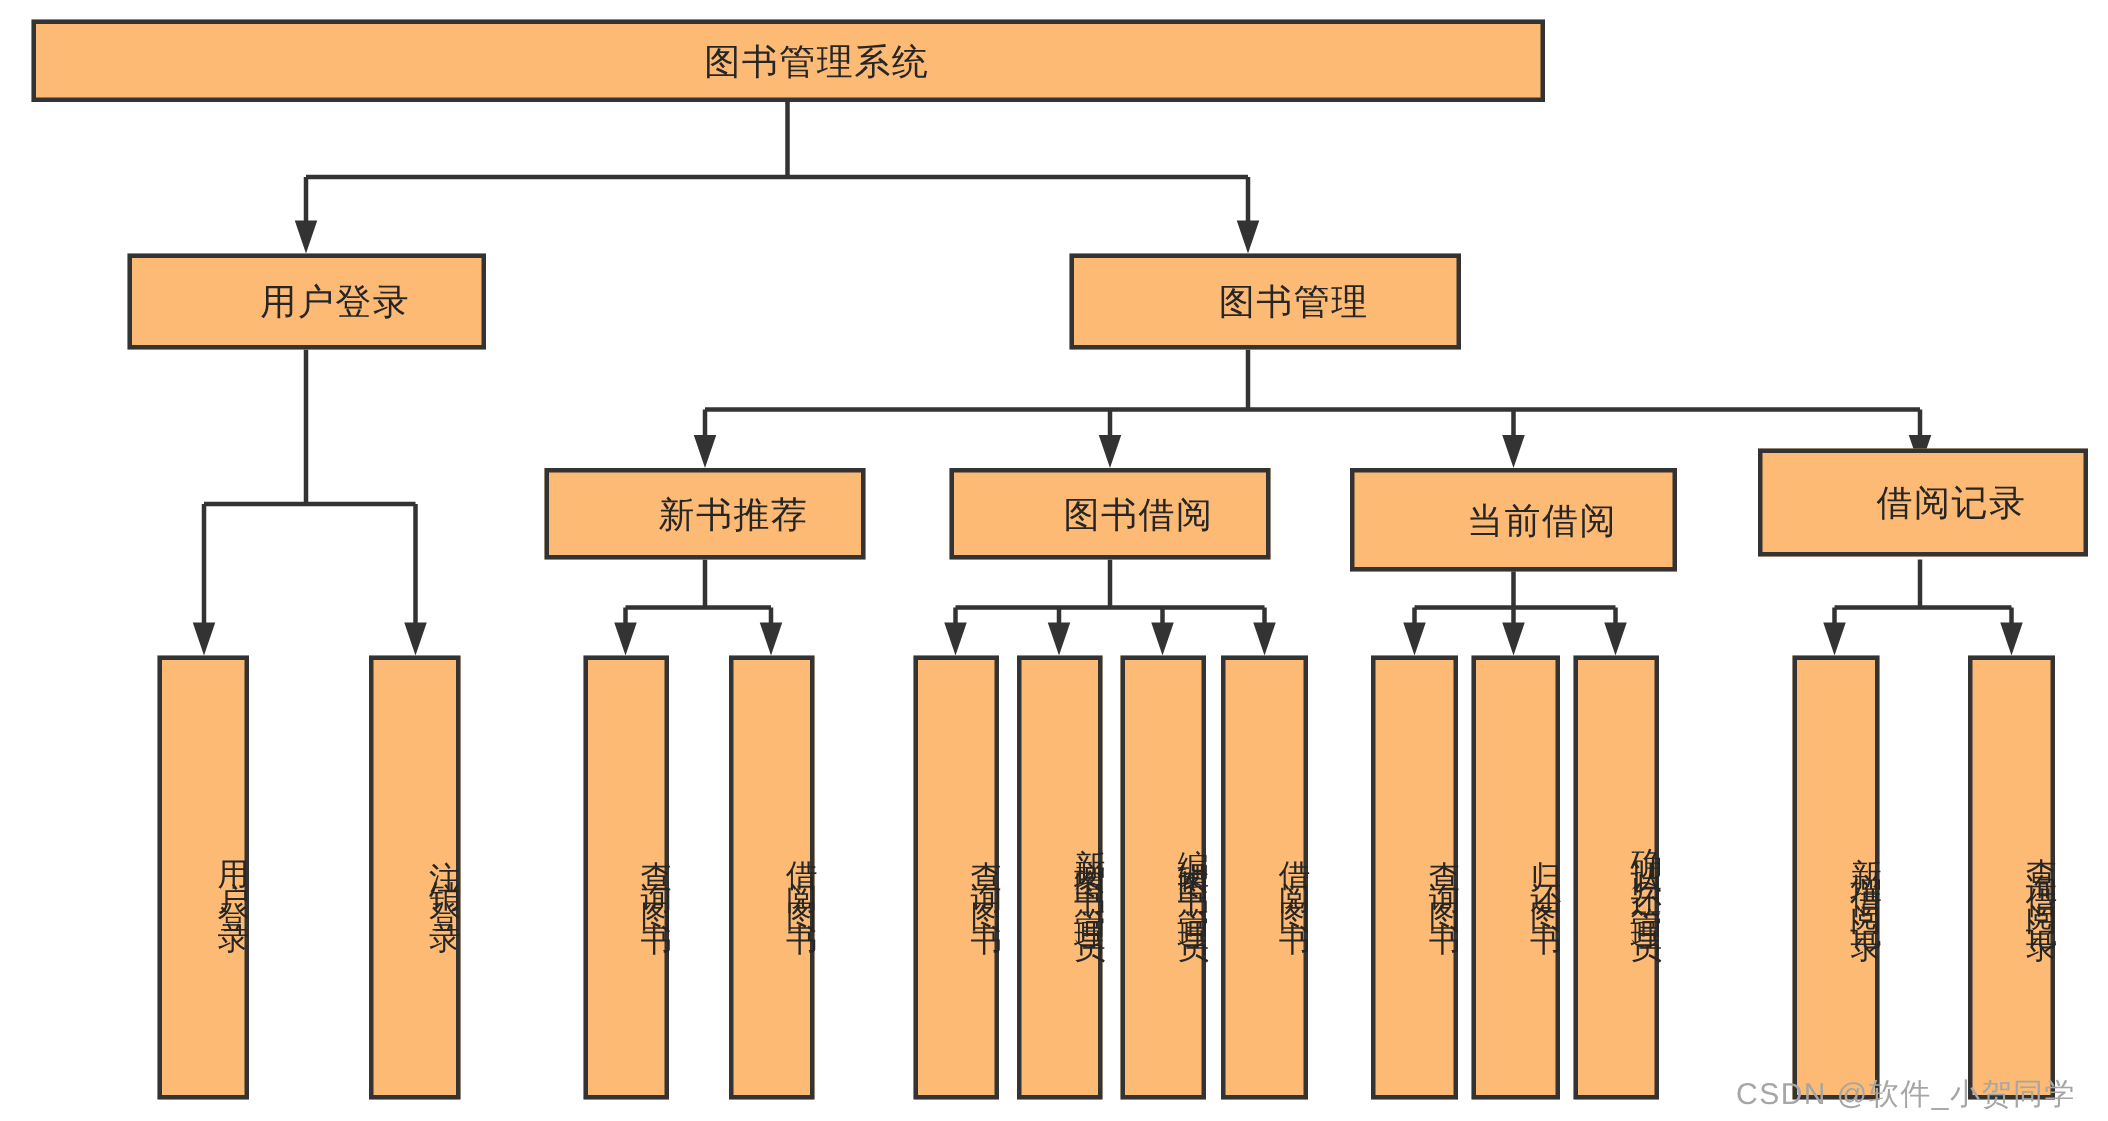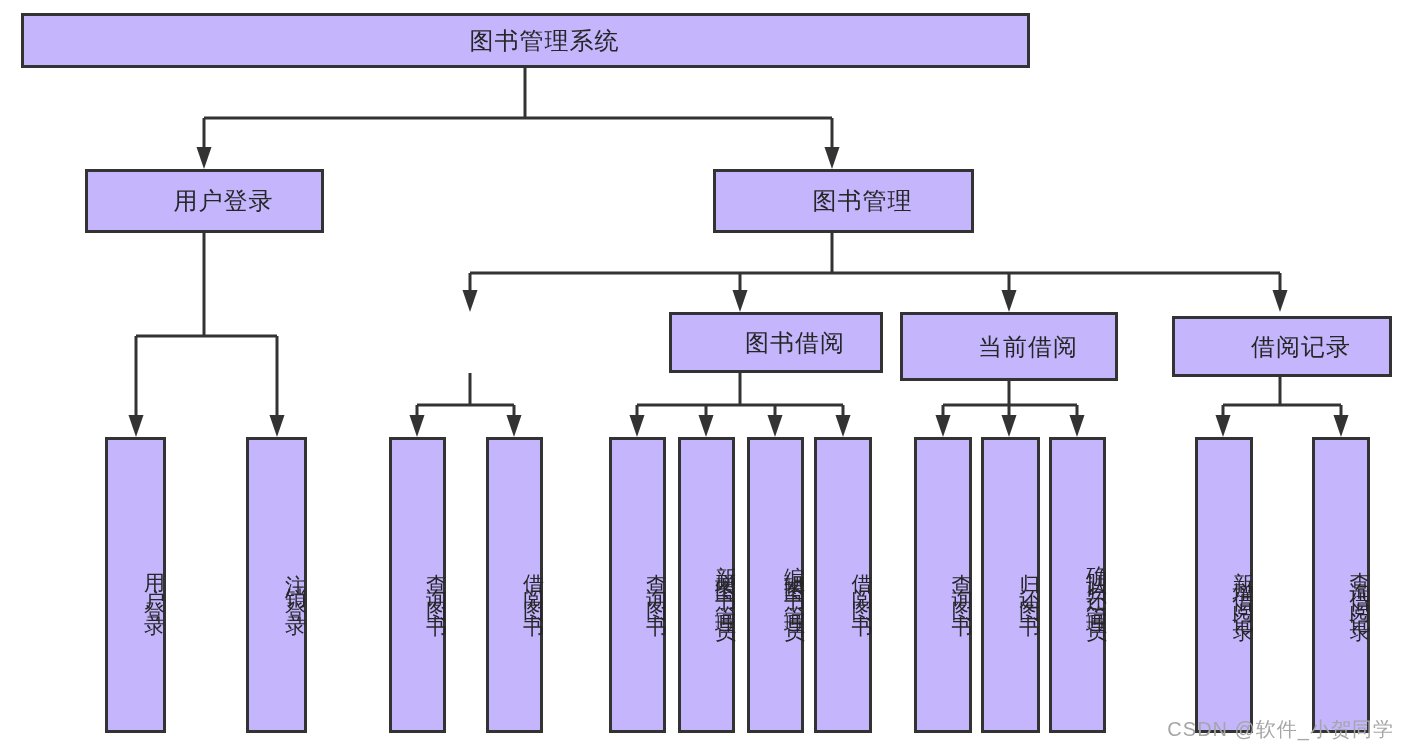--- a/index.html
+++ b/index.html
@@ -16,38 +16,38 @@
     font-family:"Liberation Sans","DejaVu Sans",sans-serif;
     overflow:hidden;
   }
   .connectors{position:absolute;left:0;top:0;width:1405px;height:747px;}
   .connectors line{stroke:var(--line);stroke-width:3;}
   .connectors polygon{fill:var(--line);}
   .node{
     position:absolute;
     box-sizing:border-box;
     border:3px solid var(--line);
-    background:#c4b5fd;
+    background:#fdba74;
     display:flex;align-items:center;justify-content:center;
     color:var(--text);
     text-align:center;
     padding-left:38px;
   }
   .node.h{font-size:24px;letter-spacing:1px;}
   .node.v{
     writing-mode:vertical-rl;
     text-orientation:mixed;
     font-size:21px;
   }
   .node.v.ls4 span{letter-spacing:14px;}
   .node.v.ls6 span{letter-spacing:10px;}
   .node.v.ls9 span{letter-spacing:8px;}
   .watermark{
     position:absolute;
-    right:11px;bottom:4px;
+    right:21px;bottom:4px;
     font-size:20px;
     color:var(--wm);
     z-index:10;
     letter-spacing:1px;
     white-space:nowrap;
     text-align:center;
   }
 </style>
 </head>
 <body>
@@ -124,27 +124,30 @@
     <span>图书管理系统</span>
   </div>
 
   <div class="node h" style="left:85px;top:169px;width:239px;height:64px">
     <span>用户登录</span>
   </div>
   <div class="node h" style="left:713px;top:169px;width:261px;height:64px">
     <span>图书管理</span>
   </div>
 
-  <div class="node h" style="left:669px;top:312px;width:214px;height:61px">
+  <div class="node h" style="left:363px;top:312px;width:214px;height:61px">
+    <span>新书推荐</span>
+  </div>
+  <div class="node h" style="left:633px;top:312px;width:214px;height:61px">
     <span>图书借阅</span>
   </div>
   <div class="node h" style="left:900px;top:312px;width:218px;height:69px">
     <span>当前借阅</span>
   </div>
-  <div class="node h" style="left:1172px;top:316px;width:220px;height:61px">
+  <div class="node h" style="left:1172px;top:299px;width:220px;height:72px">
     <span>借阅记录</span>
   </div>
 
   <div class="node v ls4" style="left:105px;top:437px;width:61px;height:296px">
     <span>用户登录</span>
   </div>
   <div class="node v ls4" style="left:246px;top:437px;width:61px;height:296px">
     <span>注销登录</span>
   </div>
 

